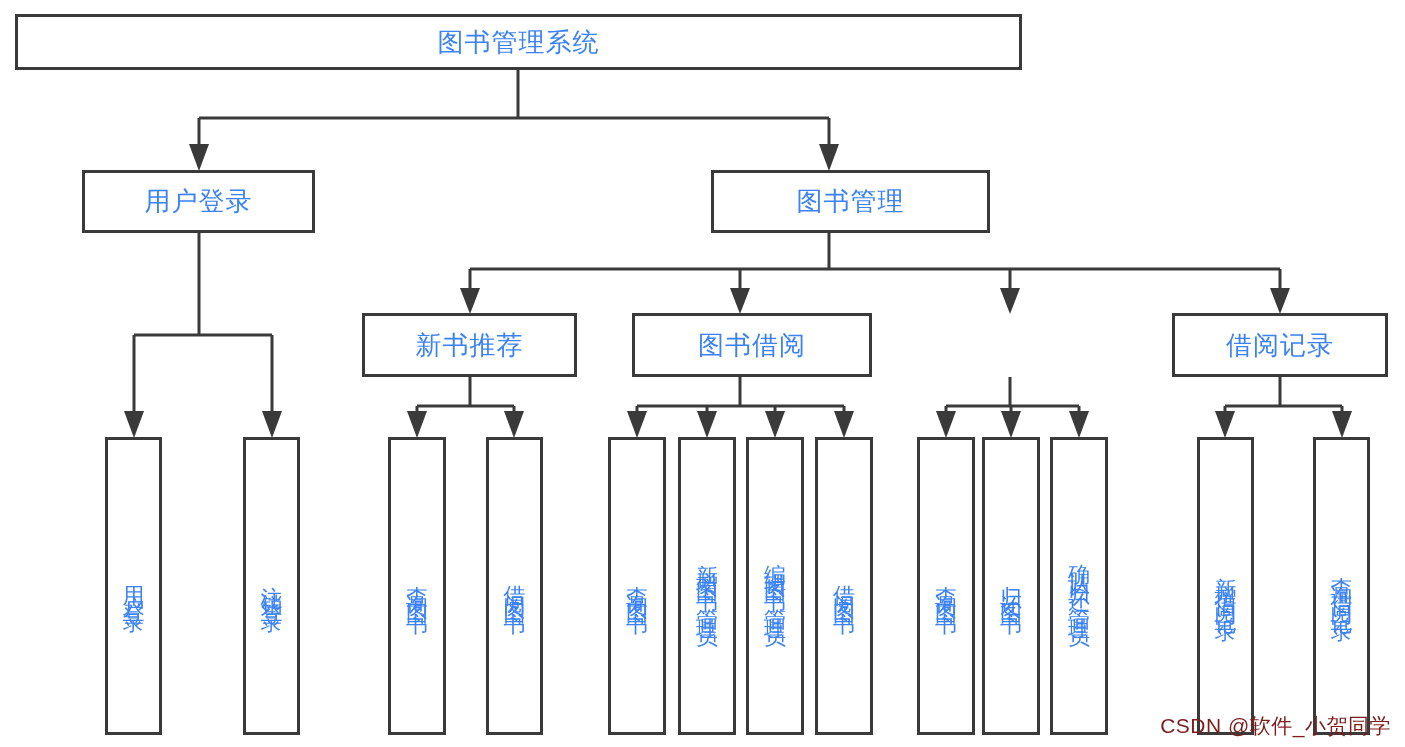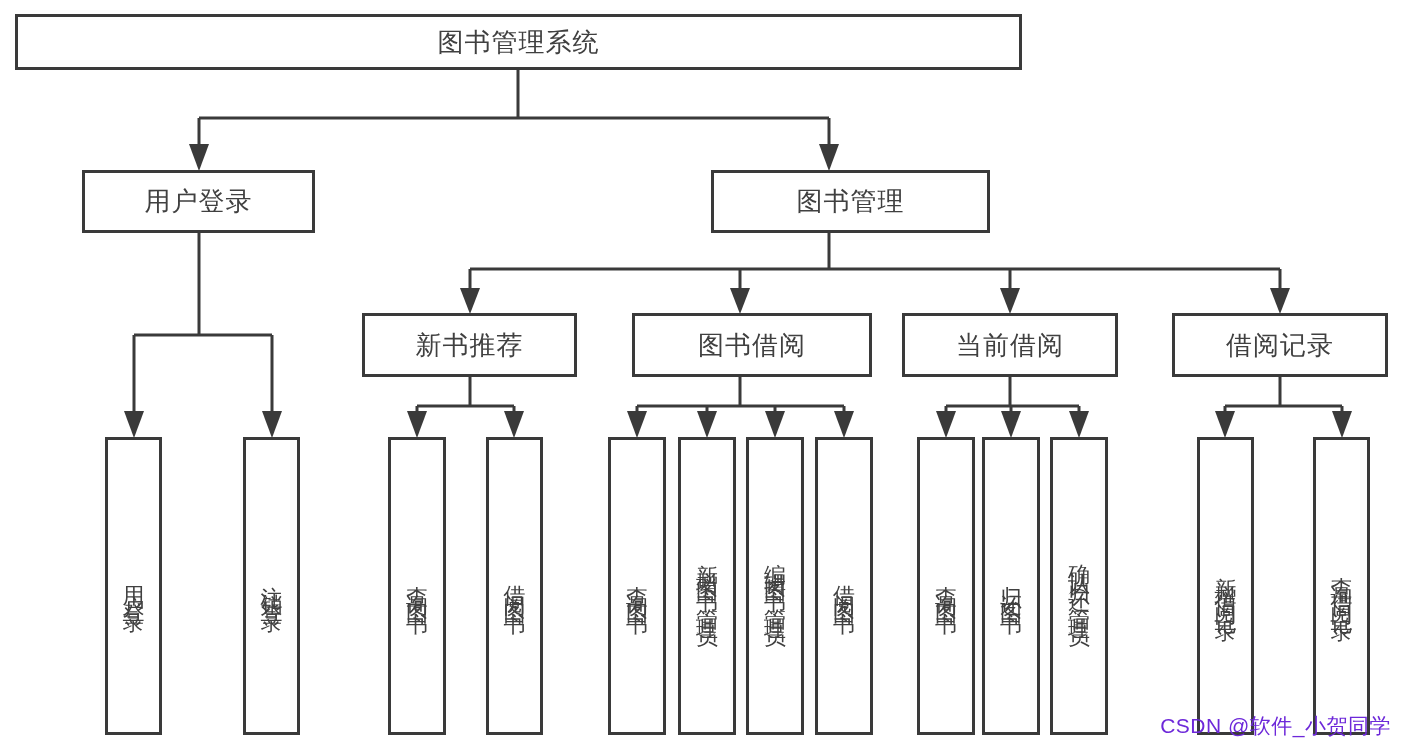--- a/index.html
+++ b/index.html
@@ -4,31 +4,31 @@
 <style>
   html,body { margin:0; padding:0; background:#ffffff; }
   .stage {
     position:relative; width:1405px; height:747px; background:#ffffff;
     overflow:hidden; font-family:"Liberation Sans", sans-serif;
   }
   .connectors { position:absolute; left:0; top:0; width:1405px; height:747px; }
   .node {
     position:absolute; box-sizing:border-box; background:#ffffff;
     border:3px solid #3a3a3a; display:flex; align-items:center; justify-content:center;
-    color:#404040;
+    color:#3b82f6;
   }
   .h-node .label { font-size:26px; letter-spacing:1px; white-space:nowrap; }
   .leaf { top:437px; height:298px; }
   .leaf .vtext {
     writing-mode:vertical-rl; text-orientation:mixed;
     font-size:22px; letter-spacing:9px; line-height:1; white-space:nowrap;
   }
   .watermark {
     position:absolute; right:14px; top:712px; font-size:21px;
-    color:#6d28d9; letter-spacing:0.5px; z-index:5; white-space:nowrap;
+    color:#7f1d1d; letter-spacing:0.5px; z-index:5; white-space:nowrap;
   }
 </style>
 </head>
 <body>
 
 <div class="stage">
 
   <svg class="connectors" viewBox="0 0 1405 747" xmlns="http://www.w3.org/2000/svg">
     <g stroke="#3a3a3a" stroke-width="3" fill="none">
 
@@ -82,23 +82,20 @@
   <div class="node h-node" style="left:711px; top:170px; width:279px; height:63px;">
     <span class="label">图书管理</span>
   </div>
 
   <div class="node h-node" style="left:362px; top:313px; width:215px; height:64px;">
     <span class="label">新书推荐</span>
   </div>
   <div class="node h-node" style="left:632px; top:313px; width:240px; height:64px;">
     <span class="label">图书借阅</span>
   </div>
-  <div class="node h-node" style="left:902px; top:313px; width:216px; height:64px;">
-    <span class="label">当前借阅</span>
-  </div>
   <div class="node h-node" style="left:1172px; top:313px; width:216px; height:64px;">
     <span class="label">借阅记录</span>
   </div>
 
   <div class="node leaf" style="left:105px; width:57px;">
     <span class="vtext">用户登录</span>
   </div>
   <div class="node leaf" style="left:243px; width:57px;">
     <span class="vtext">注销登录</span>
   </div>

